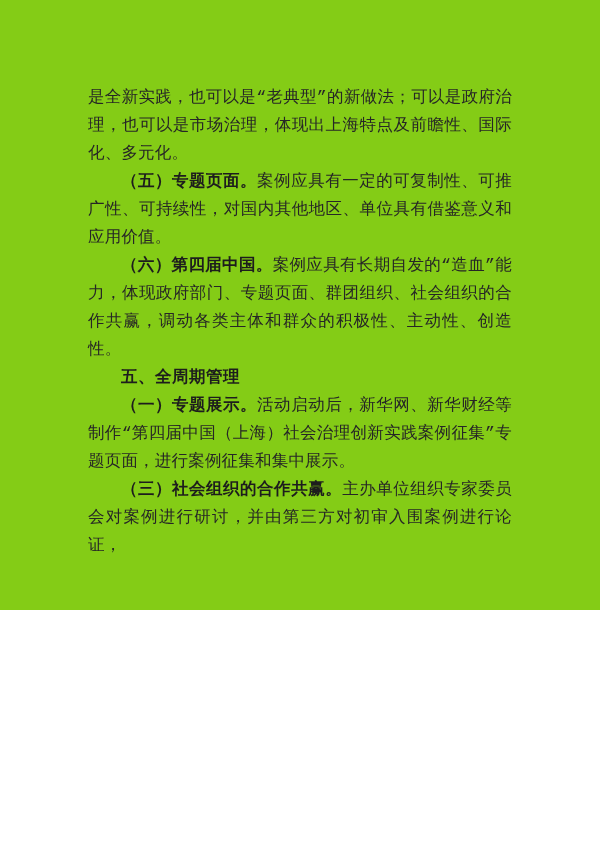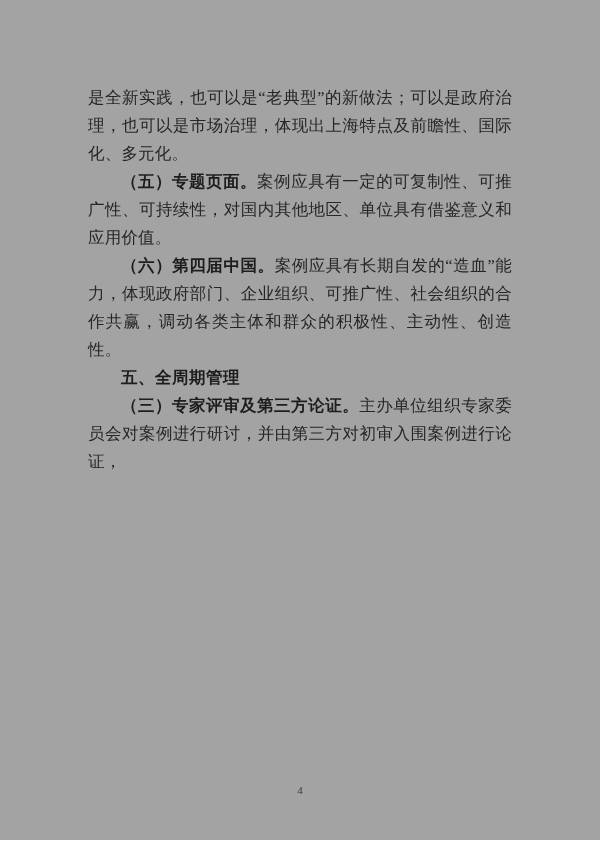--- a/index.html
+++ b/index.html
@@ -8,23 +8,24 @@
     background: #ffffff;
   }
   body {
     width: 600px;
     height: 848px;
     font-family: "Liberation Serif", "DejaVu Serif", serif;
   }
   .page {
     position: relative;
     width: 600px;
-    height: 840px;
-    background: #a3a3a3;
+    height: 610px;
+    background: #84cc16;
     overflow: hidden;
+    font-family: Liberation Mono, monospace;
   }
   .content {
     position: absolute;
     left: 88px;
     top: 84px;
     width: 424px;
     color: #262626;
     font-size: 16.5px;
     line-height: 28px;
     text-align: justify;
@@ -57,20 +58,21 @@
     color: #3a3a3a;
   }
 </style>
 </head>
 <body>
 
 <div class="page">
   <main class="content" id="doc-body">
       <p class="para no-indent"><span>是全新实践，也可以是“老典型”的新做法；可以是政府治理，也可以是市场治理，体现出上海特点及前瞻性、国际化、多元化。</span></p>
       <p class="para"><strong>（五）专题页面。</strong><span>案例应具有一定的可复制性、可推广性、可持续性，对国内其他地区、单位具有借鉴意义和应用价值。</span></p>
-      <p class="para"><strong>（六）第四届中国。</strong><span>案例应具有长期自发的“造血”能力，体现政府部门、企业组织、可推广性、社会组织的合作共赢，调动各类主体和群众的积极性、主动性、创造性。</span></p>
+      <p class="para"><strong>（六）第四届中国。</strong><span>案例应具有长期自发的“造血”能力，体现政府部门、专题页面、群团组织、社会组织的合作共赢，调动各类主体和群众的积极性、主动性、创造性。</span></p>
       <p class="para heading"><strong>五、全周期管理</strong></p>
-      <p class="para"><strong>（三）专家评审及第三方论证。</strong><span>主办单位组织专家委员会对案例进行研讨，并由第三方对初审入围案例进行论证，</span></p>
+      <p class="para"><strong>（一）专题展示。</strong><span>活动启动后，新华网、新华财经等制作“第四届中国（上海）社会治理创新实践案例征集”专题页面，进行案例征集和集中展示。</span></p>
+      <p class="para"><strong>（三）社会组织的合作共赢。</strong><span>主办单位组织专家委员会对案例进行研讨，并由第三方对初审入围案例进行论证，</span></p>
     </main>
   <footer class="page-footer">
     <span class="page-number">4</span>
   </footer>
 </div>
 
 </body></html>

